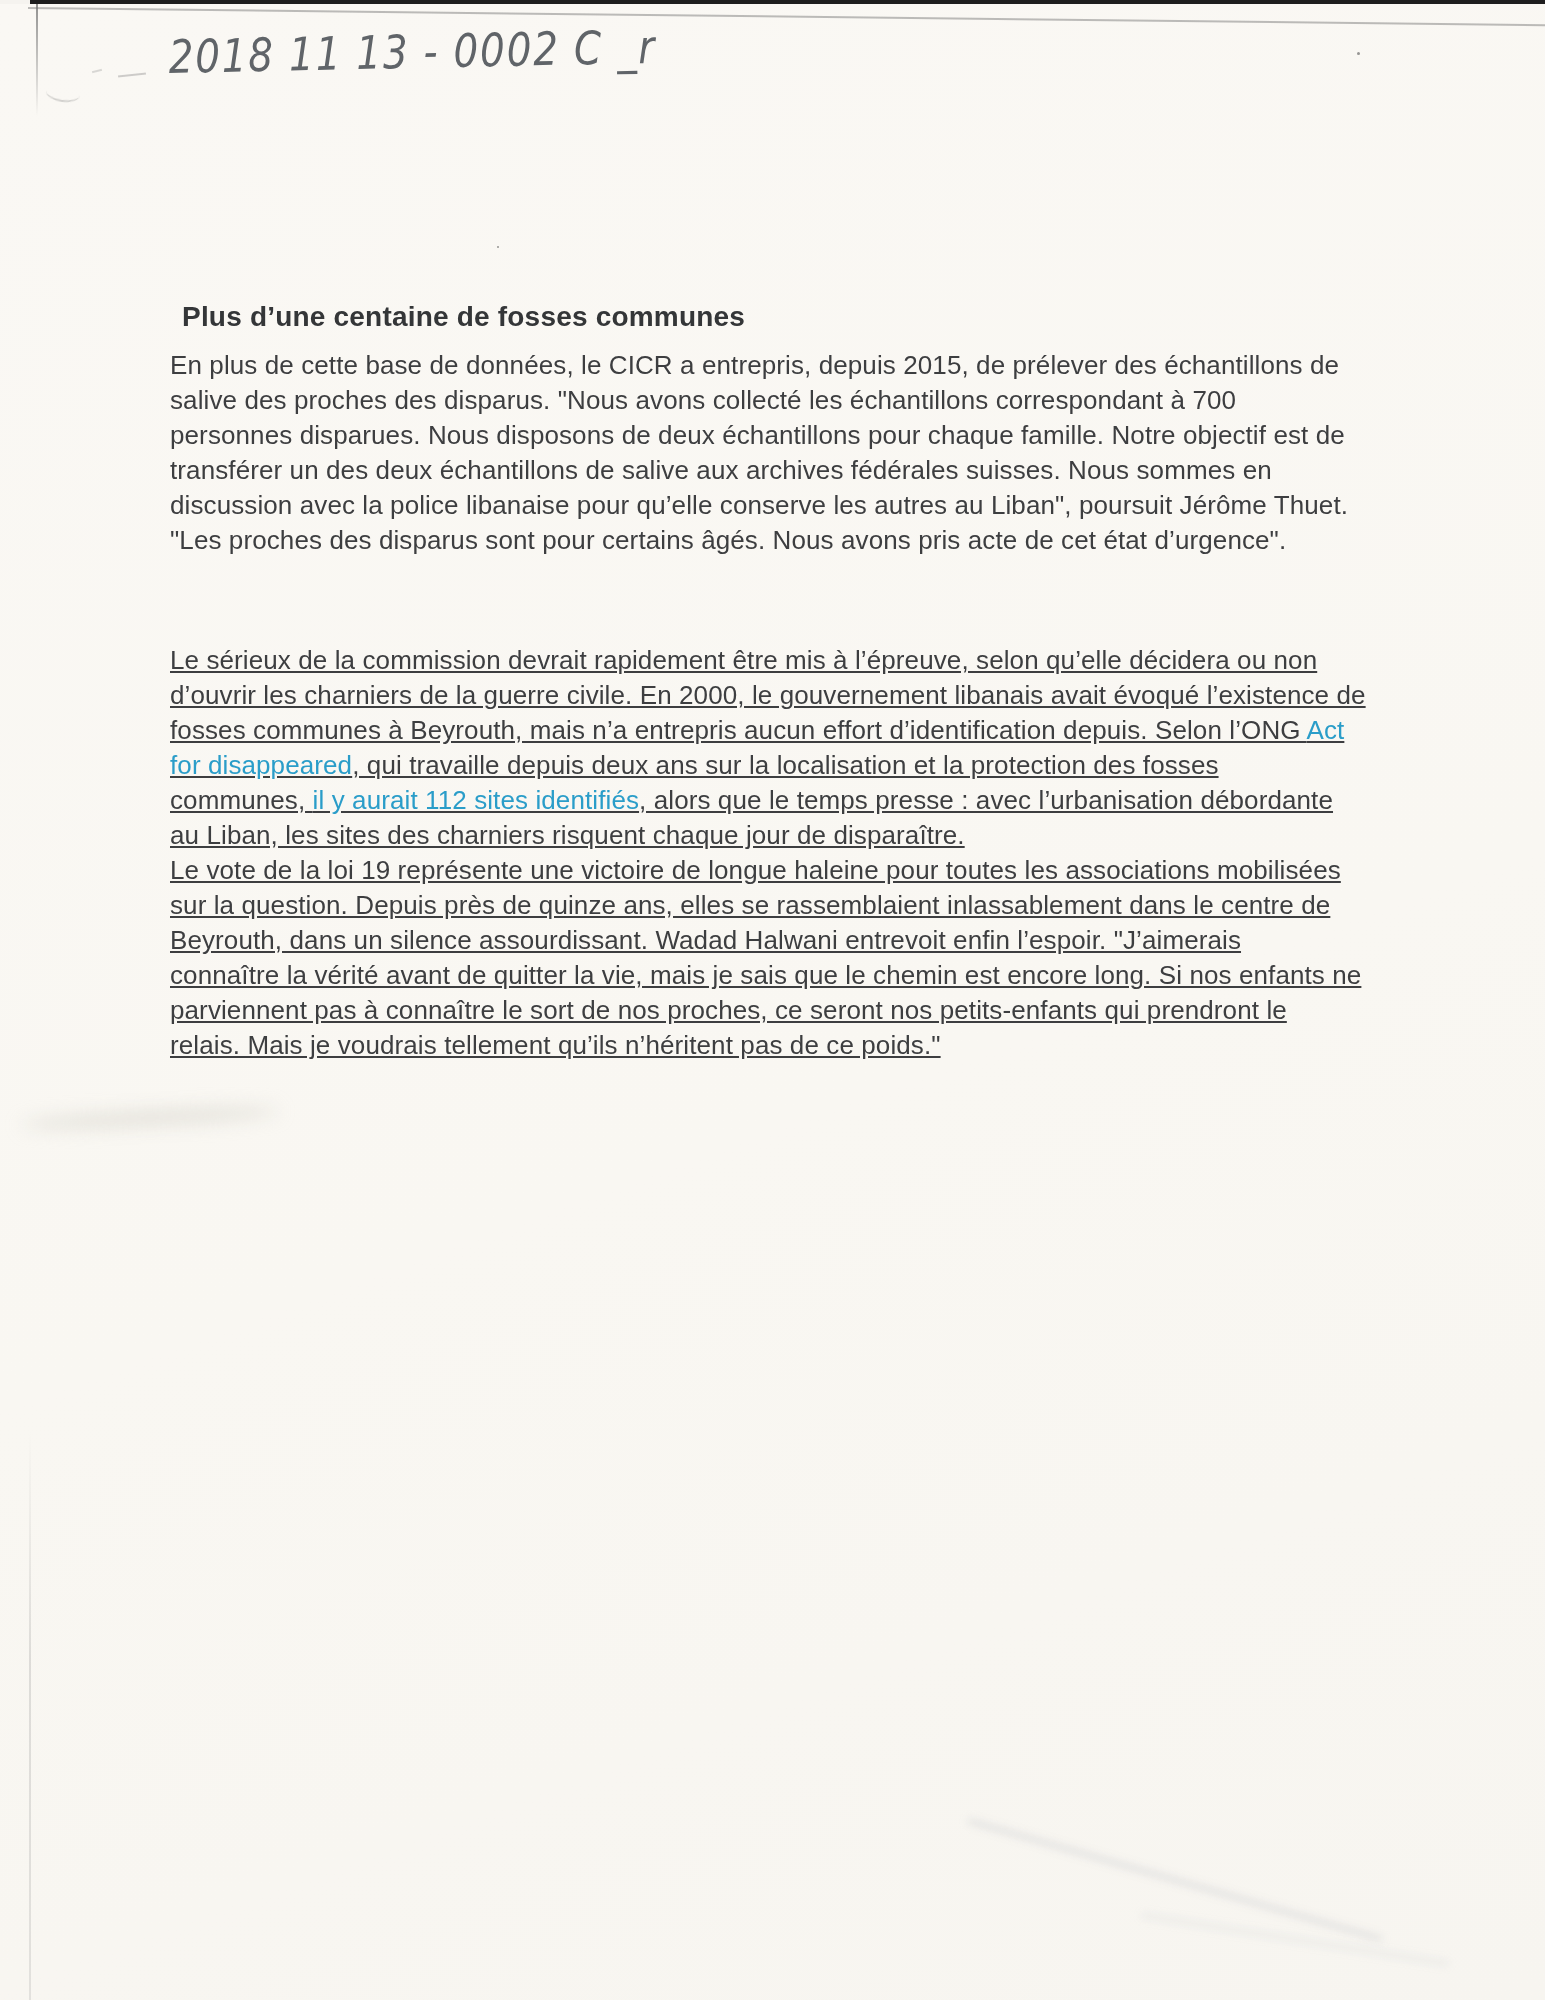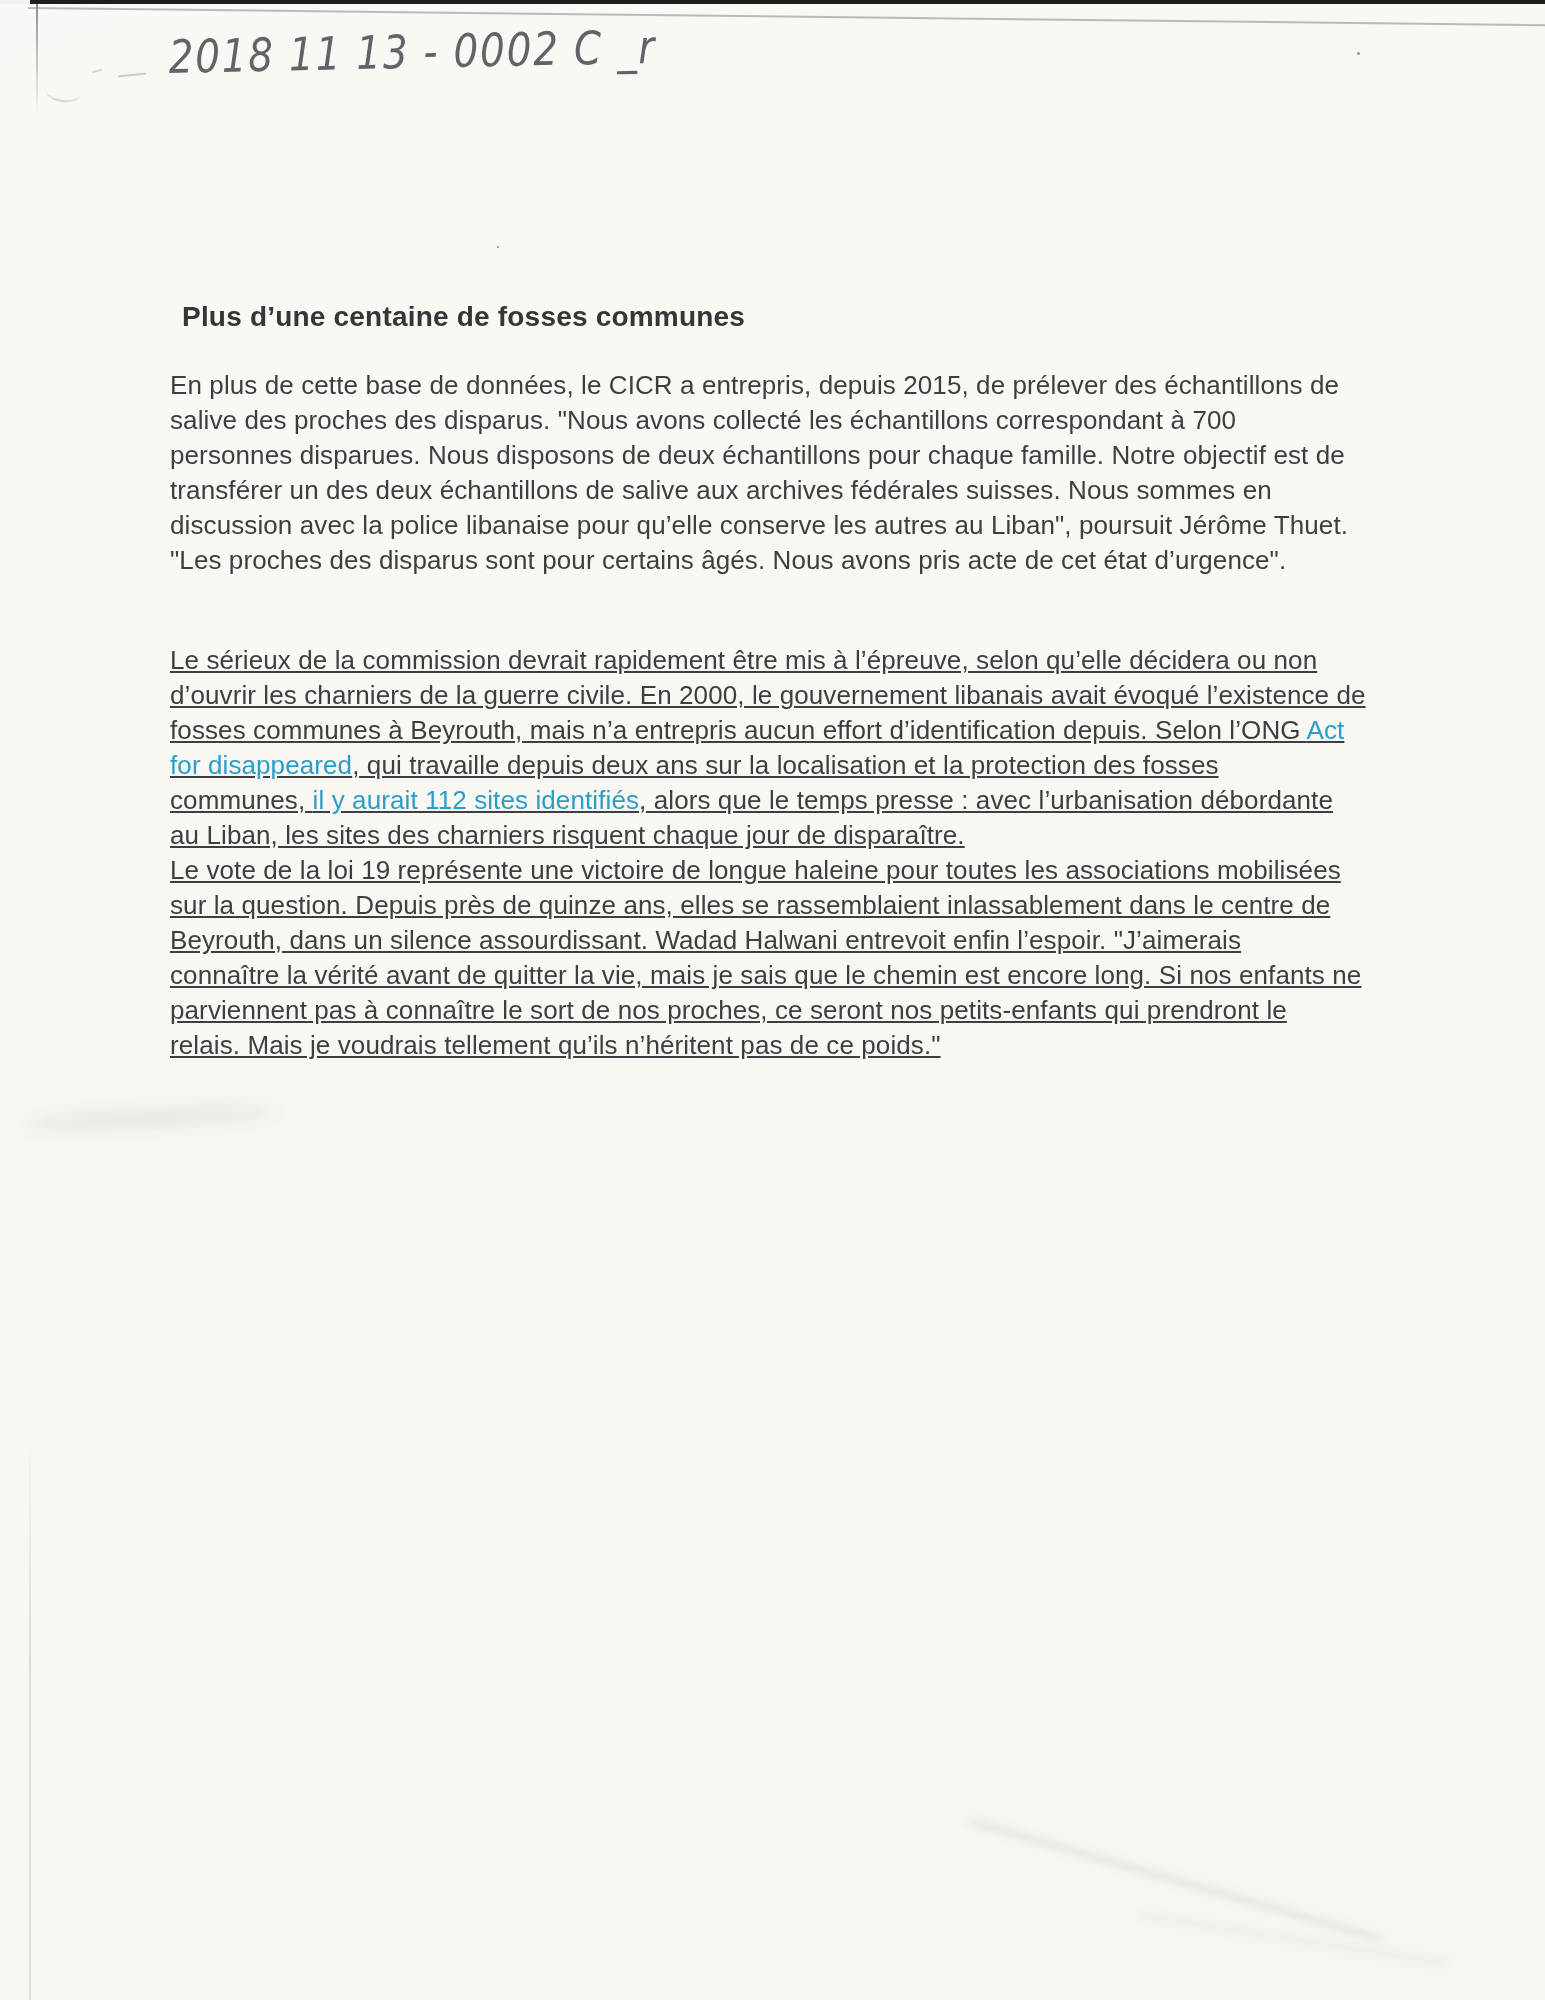--- a/index.html
+++ b/index.html
@@ -68,21 +68,21 @@
     position:absolute;left:170px;top:289px;margin:12px;
     font-size:28px;font-weight:bold;color:#343638;letter-spacing:.2px;
     white-space:nowrap;
   }
   .para{
     position:absolute;left:170px;right:110px;
     font-size:26px;color:#3d3e40;letter-spacing:.1px;
   }
   .para .line{height:35px;line-height:35px;white-space:nowrap;}
   .para .link{color:var(--link-color,#2a9dc9);margin-top:44px;}
-  .p1{top:368px;}
+  .p1{top:348px;}
   .p2{top:643px;text-decoration:underline;}
 </style>
 </head>
 <body>
 
 <div class="page">
 
   <div class="scan-top-bar"></div>
   <div class="scan-top-corner"></div>
   <div class="scan-top-edge"></div>

